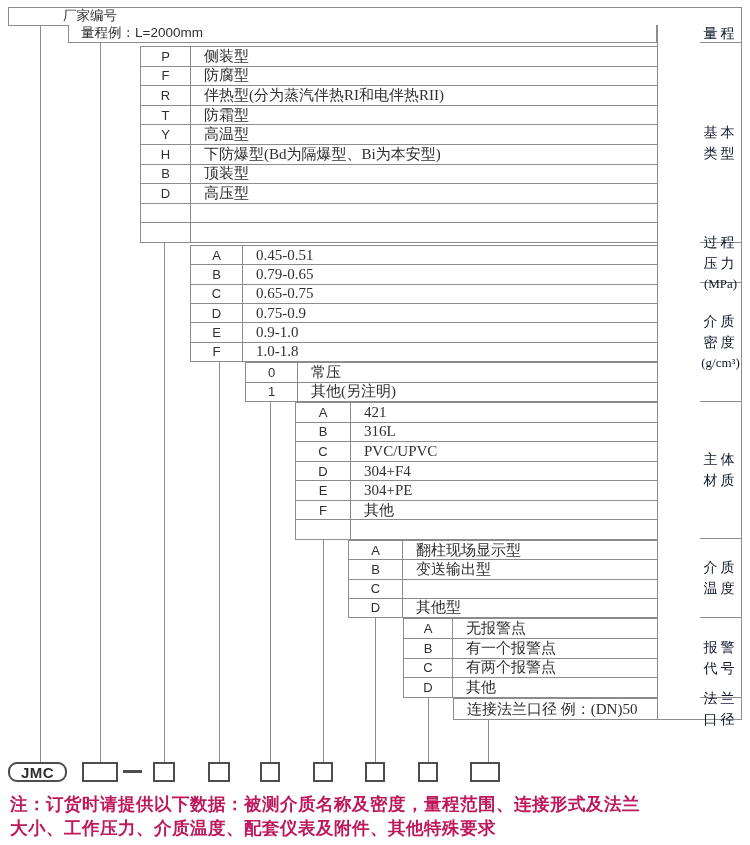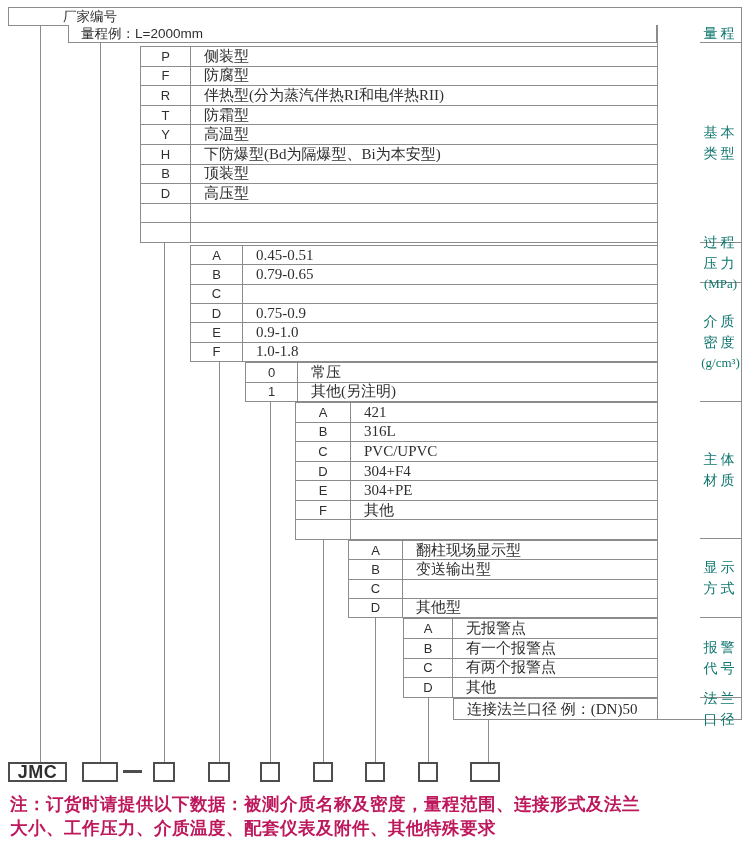--- a/index.html
+++ b/index.html
@@ -2,29 +2,29 @@
 <html><head>
 <meta charset="utf-8">
 <style>
   html,body{margin:0;padding:0;background:#ffffff;}
   .stage{
     position:relative;width:750px;height:845px;background:#ffffff;
     font-family:"Liberation Sans","DejaVu Sans",sans-serif;color:#2f2f2f;overflow:hidden;
   }
   
   .box{position:absolute;box-sizing:border-box;border:1px solid #8c8c8c;background:#fff;
-       display:flex;align-items:center;font-size:13.5px;}
+       display:flex;align-items:flex-end;font-size:13.5px;}
   .factory{left:8px;top:7px;width:734px;height:19px;padding-left:54px;}
   .range{left:68px;top:25px;width:589px;height:18px;padding-left:12px;border-top:none;}
   
   .labelcol{position:absolute;left:657px;top:25px;width:85px;height:695px;box-sizing:border-box;
             border:1px solid #8c8c8c;border-top:none;background:#fff;}
   .lc{box-sizing:border-box;border-bottom:1px solid #8c8c8c;display:flex;flex-direction:column;
       align-items:center;justify-content:center;
-      font-family:"Liberation Serif","DejaVu Serif",serif;font-size:14px;color:#0f766e;
+      font-family:"Liberation Serif","DejaVu Serif",serif;font-size:14px;color:#0f172a;
       letter-spacing:3px;text-align:center;line-height:1.5;margin-left:42px;}
   .lc .unit{letter-spacing:0;font-size:13px;}
   .lc.last{border-bottom:none;height:21px;}
   
   .sec{position:absolute;box-sizing:border-box;border:1px solid #8c8c8c;border-right:none;
        background:#fff;display:flex;flex-direction:column;}
   .row{flex:1;display:flex;border-bottom:1px solid #8c8c8c;box-sizing:border-box;min-height:0;}
   .row:last-child{border-bottom:none;}
   .code{box-sizing:border-box;border-right:1px solid #8c8c8c;display:flex;align-items:center;
         justify-content:center;font-size:13px;}
@@ -33,21 +33,21 @@
   .sec-density .code{width:52px;}
   .sec-pressure .code{width:52px;}
   .sec-material .code{width:55px;}
   .sec-display .code{width:54px;}
   .sec-alarm .code{width:49px;}
   
   .vline{position:absolute;width:1px;background:#8c8c8c;}
   
   .bbox{position:absolute;top:762px;height:20px;box-sizing:border-box;border:2px solid #4d4d4d;
         background:#fff;display:flex;align-items:center;justify-content:center;}
-  .bbox.prefix{font-weight:bold;font-size:18px;letter-spacing:0.5px;}
+  .bbox.prefix{font-weight:bold;font-size:15px;letter-spacing:0.5px;border-radius:9px;}
   .dash{position:absolute;left:123px;top:770px;width:19px;height:3px;background:#4d4d4d;}
   
   .note{position:absolute;left:10px;top:792px;width:736px;color:#be185d;font-weight:bold;
         font-size:17.5px;line-height:24px;letter-spacing:0.5px;}
 </style>
 </head>
 <body>
 
 <div class="stage">
 
@@ -71,21 +71,21 @@
       <span class="unit">(MPa)</span>
     </div>
     <div class="lc" style="height:119px">
       <span>介质密度</span>
       <span class="unit">(g/cm³)</span>
     </div>
     <div class="lc" style="height:137px">
       <span>主体材质</span>
     </div>
     <div class="lc" style="height:79px">
-      <span>显示方式</span>
+      <span>介质温度</span>
     </div>
     <div class="lc" style="height:80px">
       <span>报警代号</span>
     </div>
     <div class="lc last">
       <span>法兰口径</span>
     </div>
   </div>
 
   <div class="sec sec-basic" style="left:140px;top:46px;width:517px;height:197px">
@@ -135,20 +135,21 @@
     <div class="row">
       <div class="code">A</div>
       <div class="desc">0.45-0.51</div>
     </div>
     <div class="row">
       <div class="code">B</div>
       <div class="desc">0.79-0.65</div>
     </div>
     <div class="row">
       <div class="code">C</div>
+      <div class="desc">0.65-0.75</div>
     </div>
     <div class="row">
       <div class="code">D</div>
       <div class="desc">0.75-0.9</div>
     </div>
     <div class="row">
       <div class="code">E</div>
       <div class="desc">0.9-1.0</div>
     </div>
     <div class="row">

